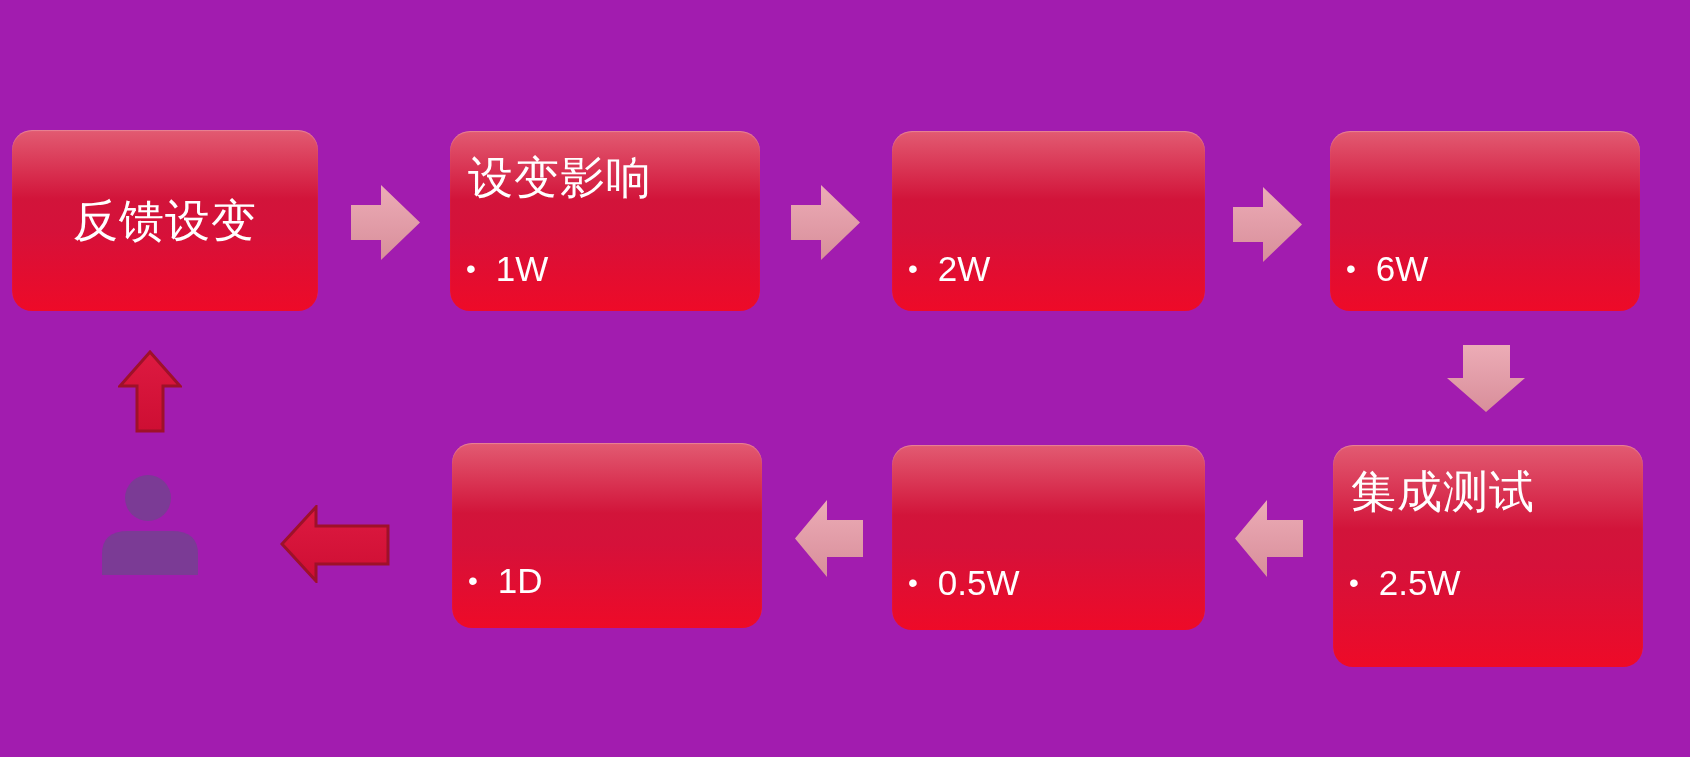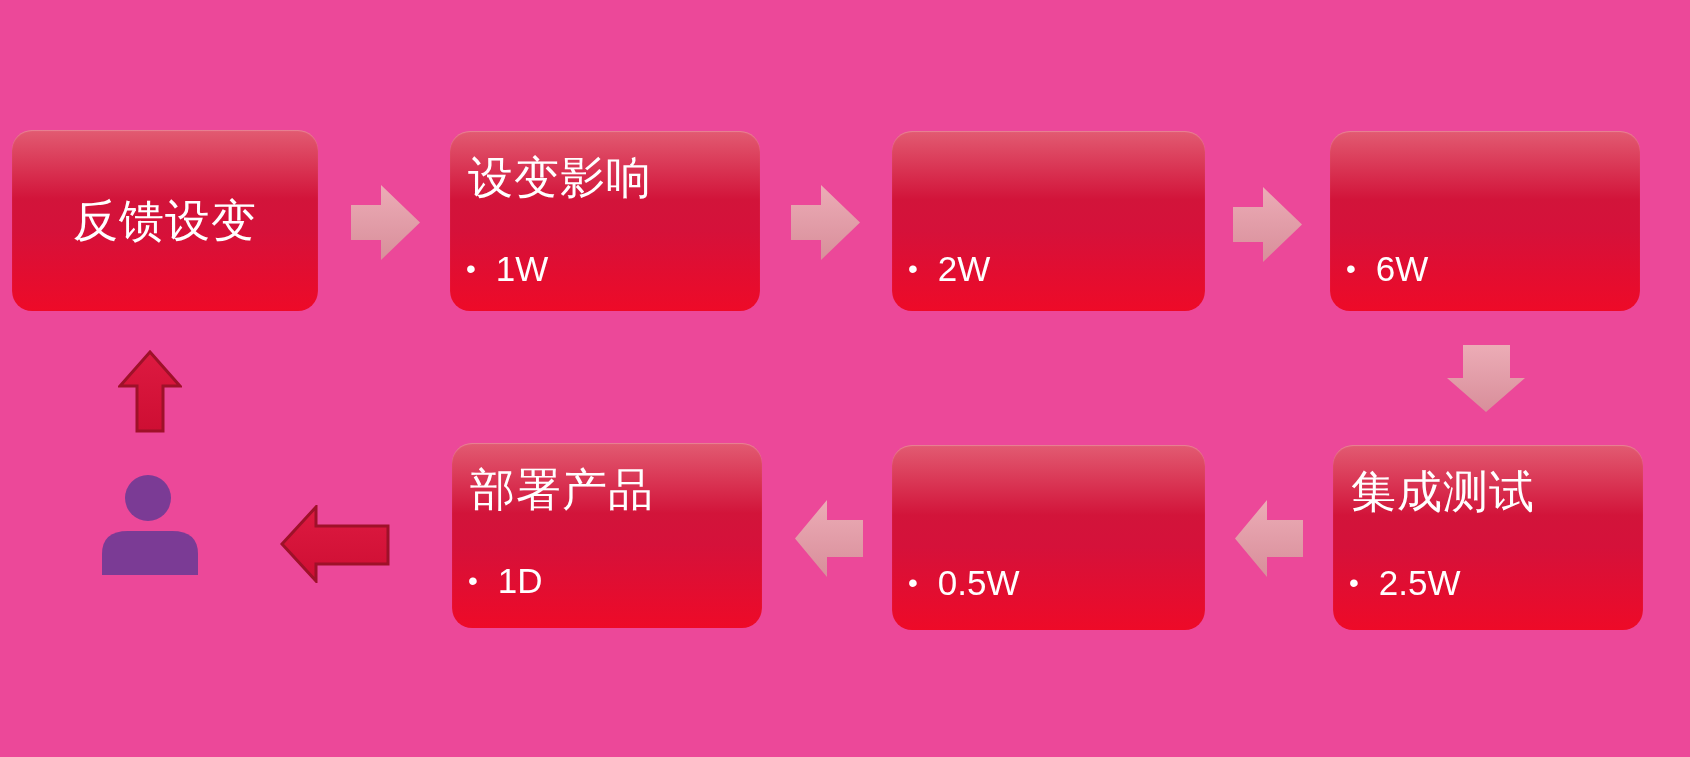--- a/index.html
+++ b/index.html
@@ -1,17 +1,17 @@
 <!DOCTYPE html>
 <html><head>
 <meta charset="utf-8">
 <style>
   html,body{margin:0;padding:0;background:#000;}
   #stage{
-    position:relative;width:1690px;height:757px;background:#ec4899;overflow:hidden;
+    position:relative;width:1690px;height:757px;background:#a21caf;overflow:hidden;
     font-family:"Liberation Sans",sans-serif;
   }
   .box{
     position:absolute;border-radius:20px;color:#fff;
     background:linear-gradient(180deg,#e25b72 0%,#d2143a 38%,#d5113a 55%,#ee0a28 100%);
     box-shadow:inset 0 1px 1px rgba(255,255,255,.25);
   }
   .box .title{
     position:absolute;left:18px;top:22px;font-size:45px;line-height:1.1;
     letter-spacing:1px;white-space:nowrap;
@@ -65,37 +65,36 @@
     </div>
   </div>
 
   <div class="box" style="left:1330px;top:131px;width:310px;height:180px">
     <div class="duration">
       <span class="dot">•</span>
       <span>6W</span>
     </div>
   </div>
 
-  <div class="box" style="left:1333px;top:445px;width:310px;height:185px">
+  <div class="box" style="left:1333px;top:445px;width:310px;height:222px">
     <div class="title">集成测试</div>
     <div class="duration">
       <span class="dot">•</span>
       <span>2.5W</span>
     </div>
   </div>
 
   <div class="box" style="left:892px;top:445px;width:313px;height:185px">
     <div class="duration">
       <span class="dot">•</span>
       <span>0.5W</span>
     </div>
   </div>
 
   <div class="box" style="left:452px;top:443px;width:310px;height:185px">
-    <div class="title">部署产品</div>
     <div class="duration">
       <span class="dot">•</span>
       <span>1D</span>
     </div>
   </div>
 
   <div class="arrow" style="left:351px;top:185px">
     <svg width="69" height="75" viewBox="0 0 69 75">
       <polygon points="0,20 30,20 30,0 69,37.5 30,75 30,55 0,55" fill="url(#pinkGrad)"></polygon>
     </svg>

